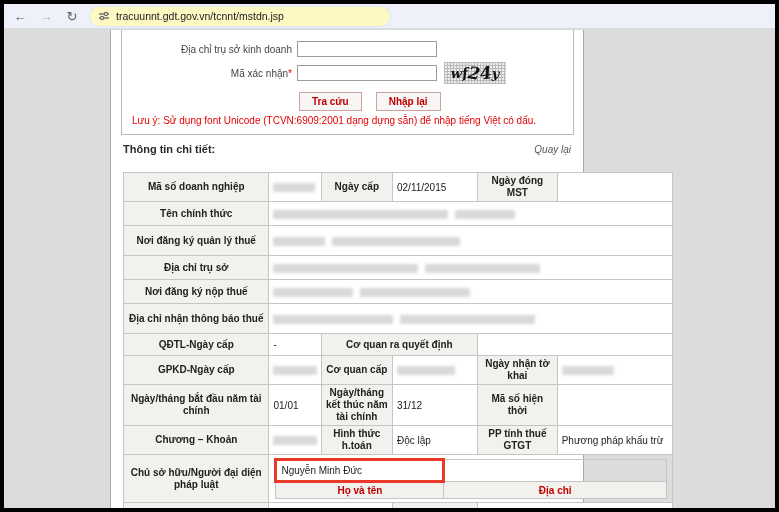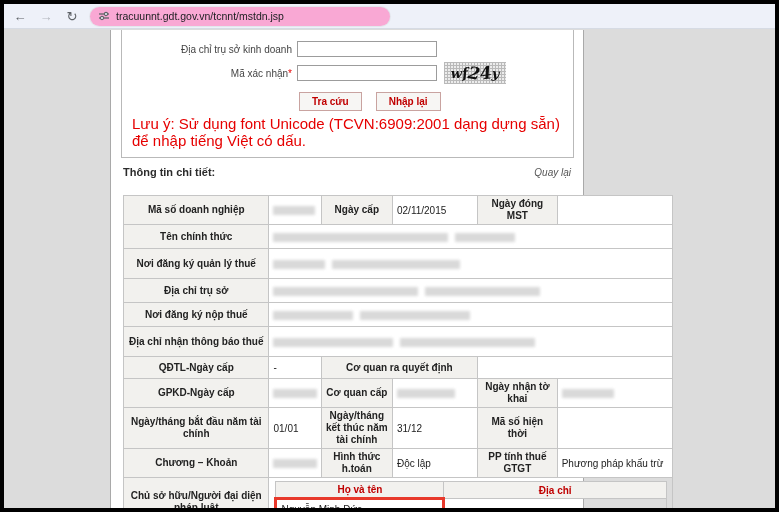--- a/index.html
+++ b/index.html
@@ -5,40 +5,40 @@
   * { box-sizing: border-box; margin: 0; padding: 0; }
   html,body { width:779px; height:512px; }
   body { font-family:"Liberation Sans","DejaVu Sans",sans-serif; background:#000; }
   .frame { width:779px; height:512px; background:#000; padding:4px; }
   .window { width:100%; height:100%; background:#dcdcdc; overflow:hidden; position:relative; }
 
   
   .chrome { height:25px; background:#eef1f9; display:flex; align-items:center; padding:0 8px; gap:10px; border-bottom:1px solid #d6dbe4; }
   .nav-ic { width:16px; height:16px; display:flex; align-items:center; justify-content:center; font-size:13px; color:#5f6368; cursor:pointer; }
   .nav-ic.disabled { color:#b4b8bf; }
-  .omnibox { display:flex; align-items:center; gap:6px; background:#f9a8d4; border-radius:11px; height:19px; padding:0 12px 0 8px; min-width:300px; box-shadow:0 0 0 1px #e3e6ec; }
+  .omnibox { display:flex; align-items:center; gap:6px; background:#fef9c3; border-radius:11px; height:19px; padding:0 12px 0 8px; min-width:300px; box-shadow:0 0 0 1px #e3e6ec; }
   .omnibox .url { font-size:10.5px; color:#202124; }
   .tune-icon svg { display:block; }
 
   
   .page { position:absolute; top:26px; left:0; right:0; bottom:0; background:#dcdcdc; }
   .panel { position:absolute; left:106px; width:474px; top:0; bottom:0; background:#fff; border-left:1px solid #a9a9a9; border-right:1px solid #a9a9a9; }
 
   .form-box { margin:0 9px 0 10px; border:1px solid #b9b9b9; border-top:none; padding:6px 10px 8px 10px; }
   .form-row { display:flex; align-items:center; margin:5px 0; }
   .form-label { width:165px; text-align:right; font-size:10px; color:#444; padding-right:5px; }
   .req { color:#e60000; }
   .txt-input { width:140px; height:16px; border:1px solid #9c9c9c; background:#fff; font-size:10px; padding:0 3px; }
   .captcha { width:62px; height:22px; margin-left:7px; position:relative; display:flex; align-items:center; justify-content:center;
      background-image: repeating-linear-gradient(0deg,#b9b9b9 0 1px,transparent 1px 3px),
                        repeating-linear-gradient(90deg,#b9b9b9 0 1px,#ececec 1px 3px); }
   .captcha span { font-family:"DejaVu Serif","Liberation Serif",serif; font-weight:bold; font-style:italic; color:#101010; display:inline-block; line-height:1; }
   .btn-row { margin:8px 0 4px 167px; display:flex; gap:14px; }
   .btn { font-size:10px; font-weight:bold; color:#c00000; background:#f7f6f4; border:1px solid #c9a3a0; border-radius:0; padding:3px 12px; cursor:pointer;text-align:right; }
-  .note { font-size:15px; color:#e60000; }
+  .note { font-size:10px; color:#e60000; }
 
   .detail-head { display:flex; justify-content:space-between; align-items:flex-end; margin:8px 12px 17px 12px; }
   .detail-title { font-size:11px; font-weight:bold; color:#2b2b2b; }
   .back-link { font-size:10px; font-style:italic; color:#555; cursor:pointer; }
 
   
   table.info { width:550px; margin-left:12px; border-collapse:collapse; table-layout:fixed; font-size:10px; }
   table.info td { border:1px solid #c5c5c5; padding:2px 4px; color:#222; vertical-align:middle; }
   td.lbl { background:#f2f1ee; color:#c00000; font-weight:bold; text-align:center; line-height:1.2; }
   td.val { background:#fff; text-align:left; }
@@ -178,26 +178,26 @@
         <tr>
           <td class="lbl">Chủ sở hữu/Người đại diện pháp luật</td>
           <td class="inner-wrap" colspan="5">
             <table class="inner">
               <colgroup>
                       <col style="width:43%">
                       <col style="width:57%">
                     </colgroup>
               <tbody>
                       <tr>
+                <td class="hl-box" style="height:22px">Nguyễn Minh Đức</td>
+                <td></td>
+              </tr>
+              <tr>
                 <td class="ih">Họ và tên</td>
                 <td class="ih">Địa chỉ</td>
-              </tr>
-              <tr>
-                <td class="hl-box" style="height:22px">Nguyễn Minh Đức</td>
-                <td></td>
               </tr>
             </tbody>
                   </table>
           </td>
         </tr>
         <tr class="row-h2">
           <td class="lbl">Tên giám đốc</td>
           <td class="val" colspan="2">Nguyễn Minh Đức</td>
           <td class="lbl">Địa Chỉ</td>
           <td class="val" colspan="2"></td>

